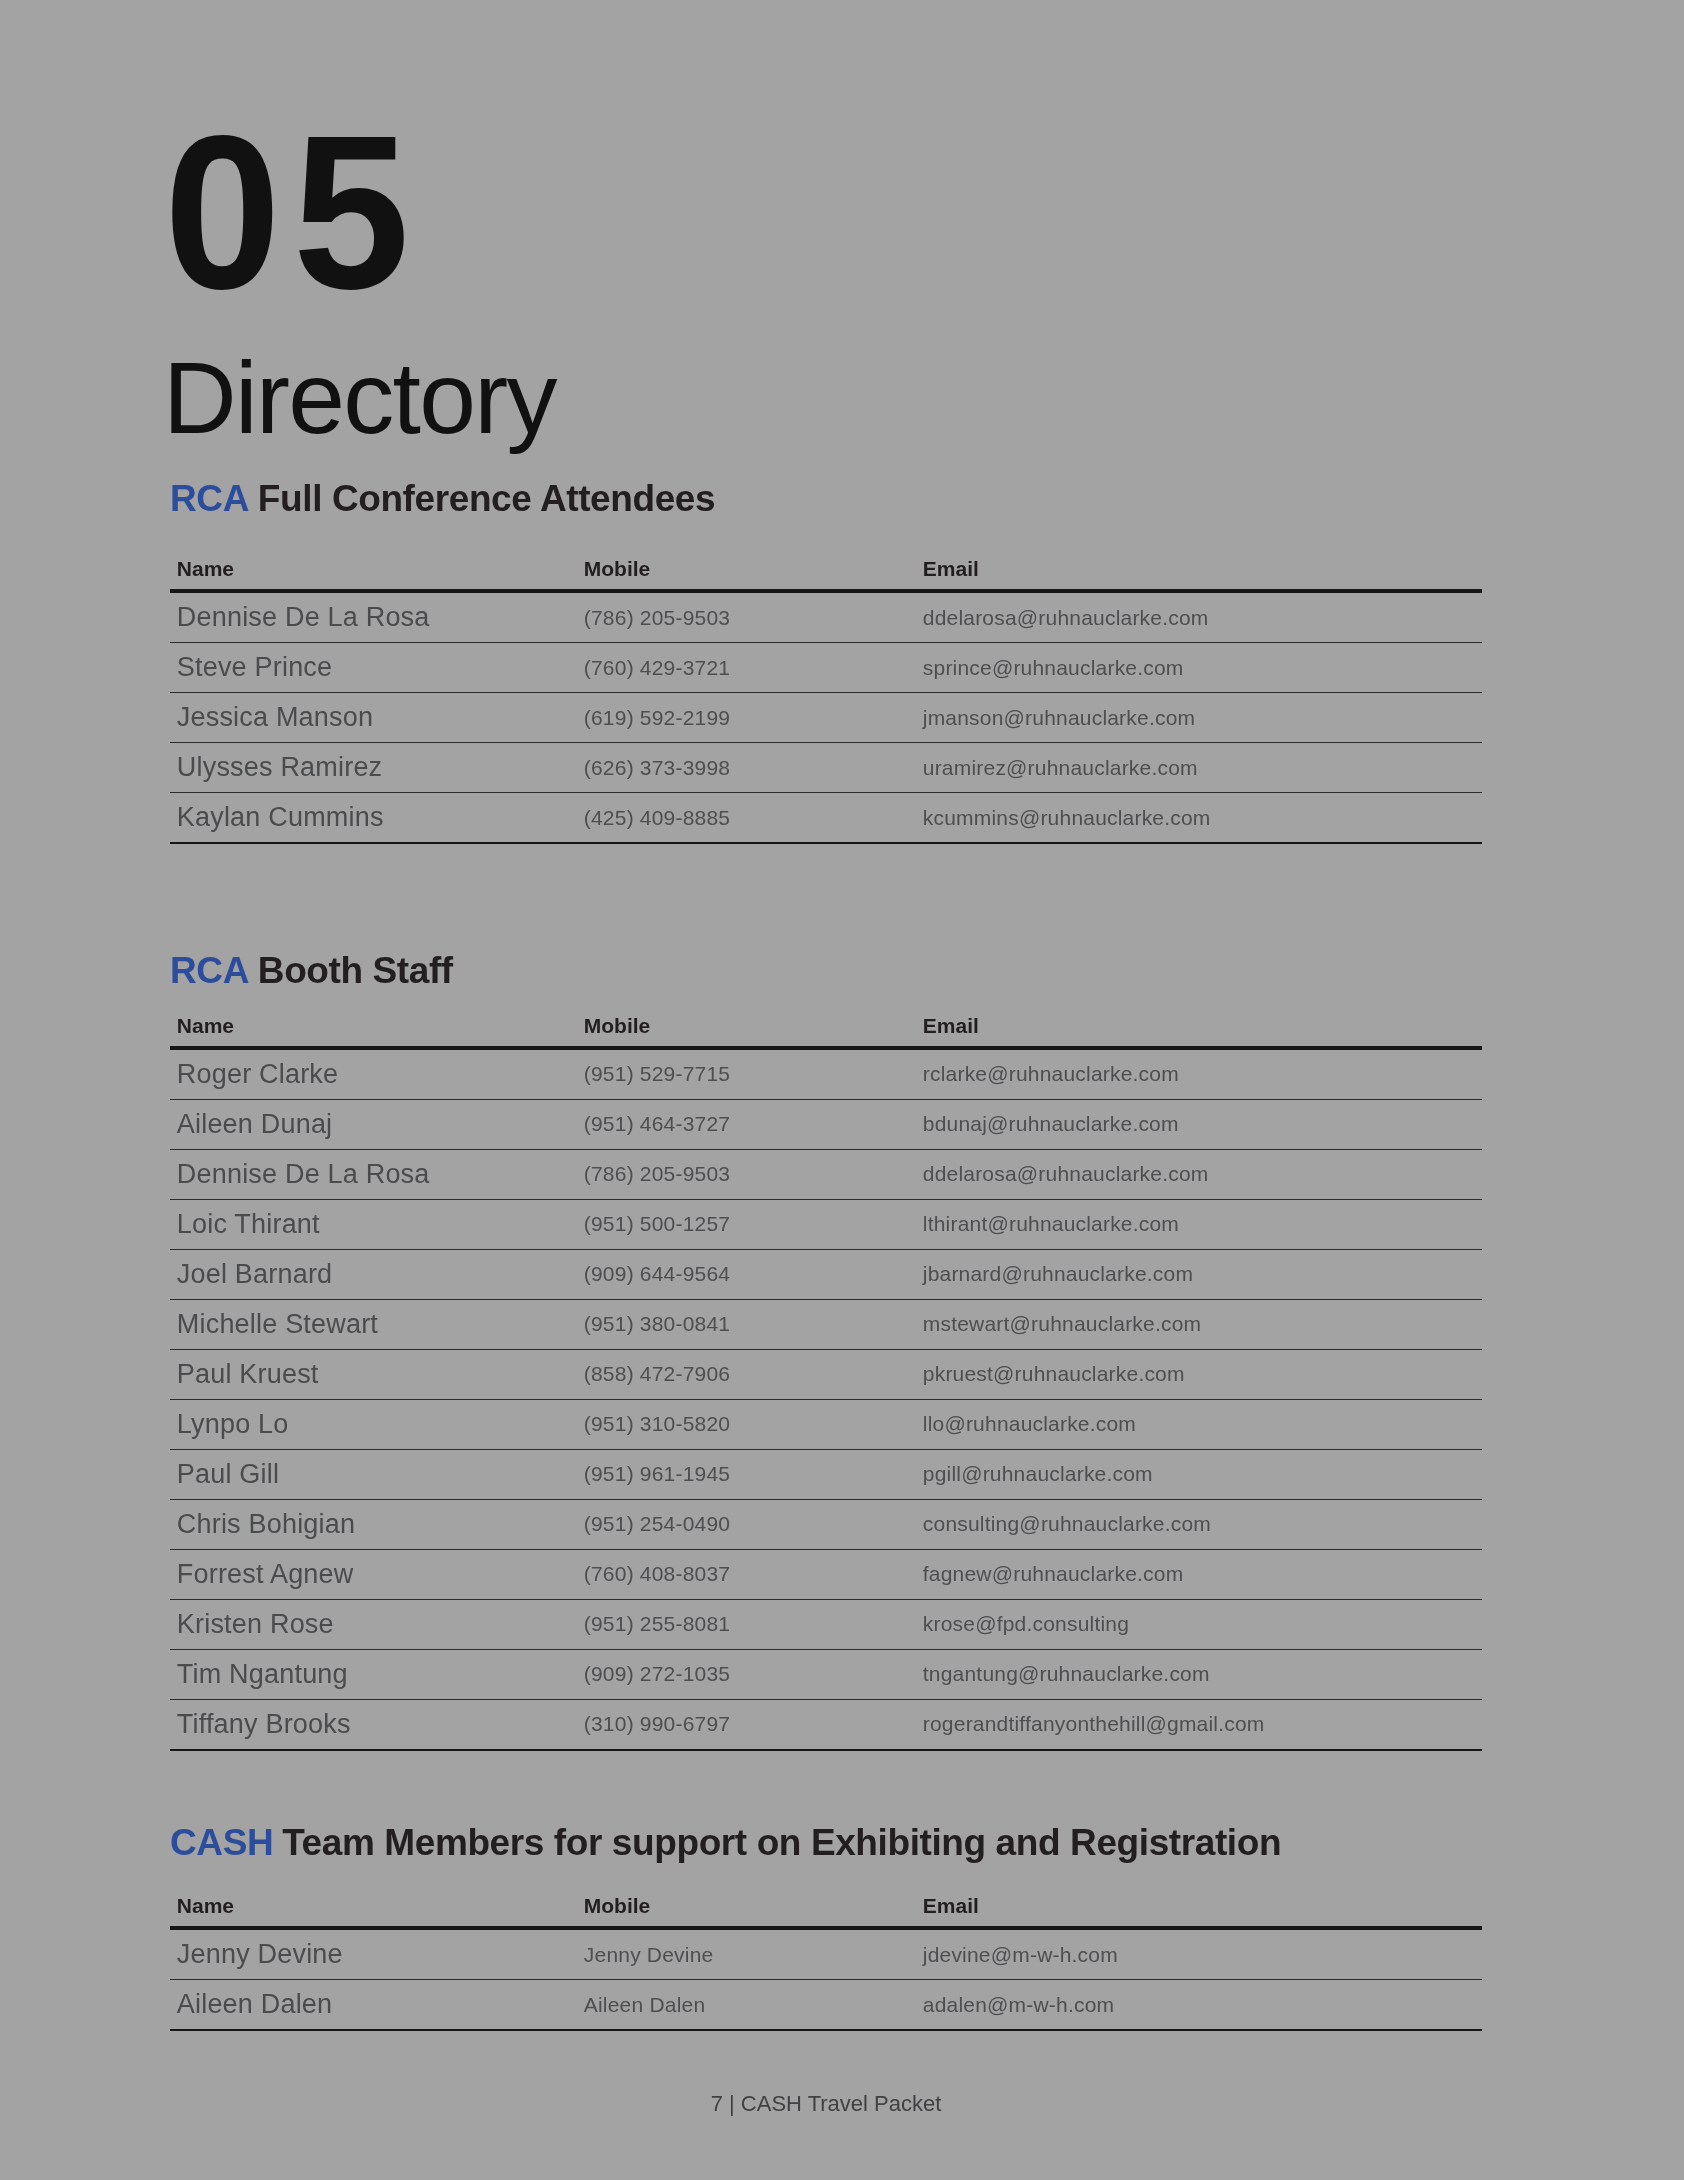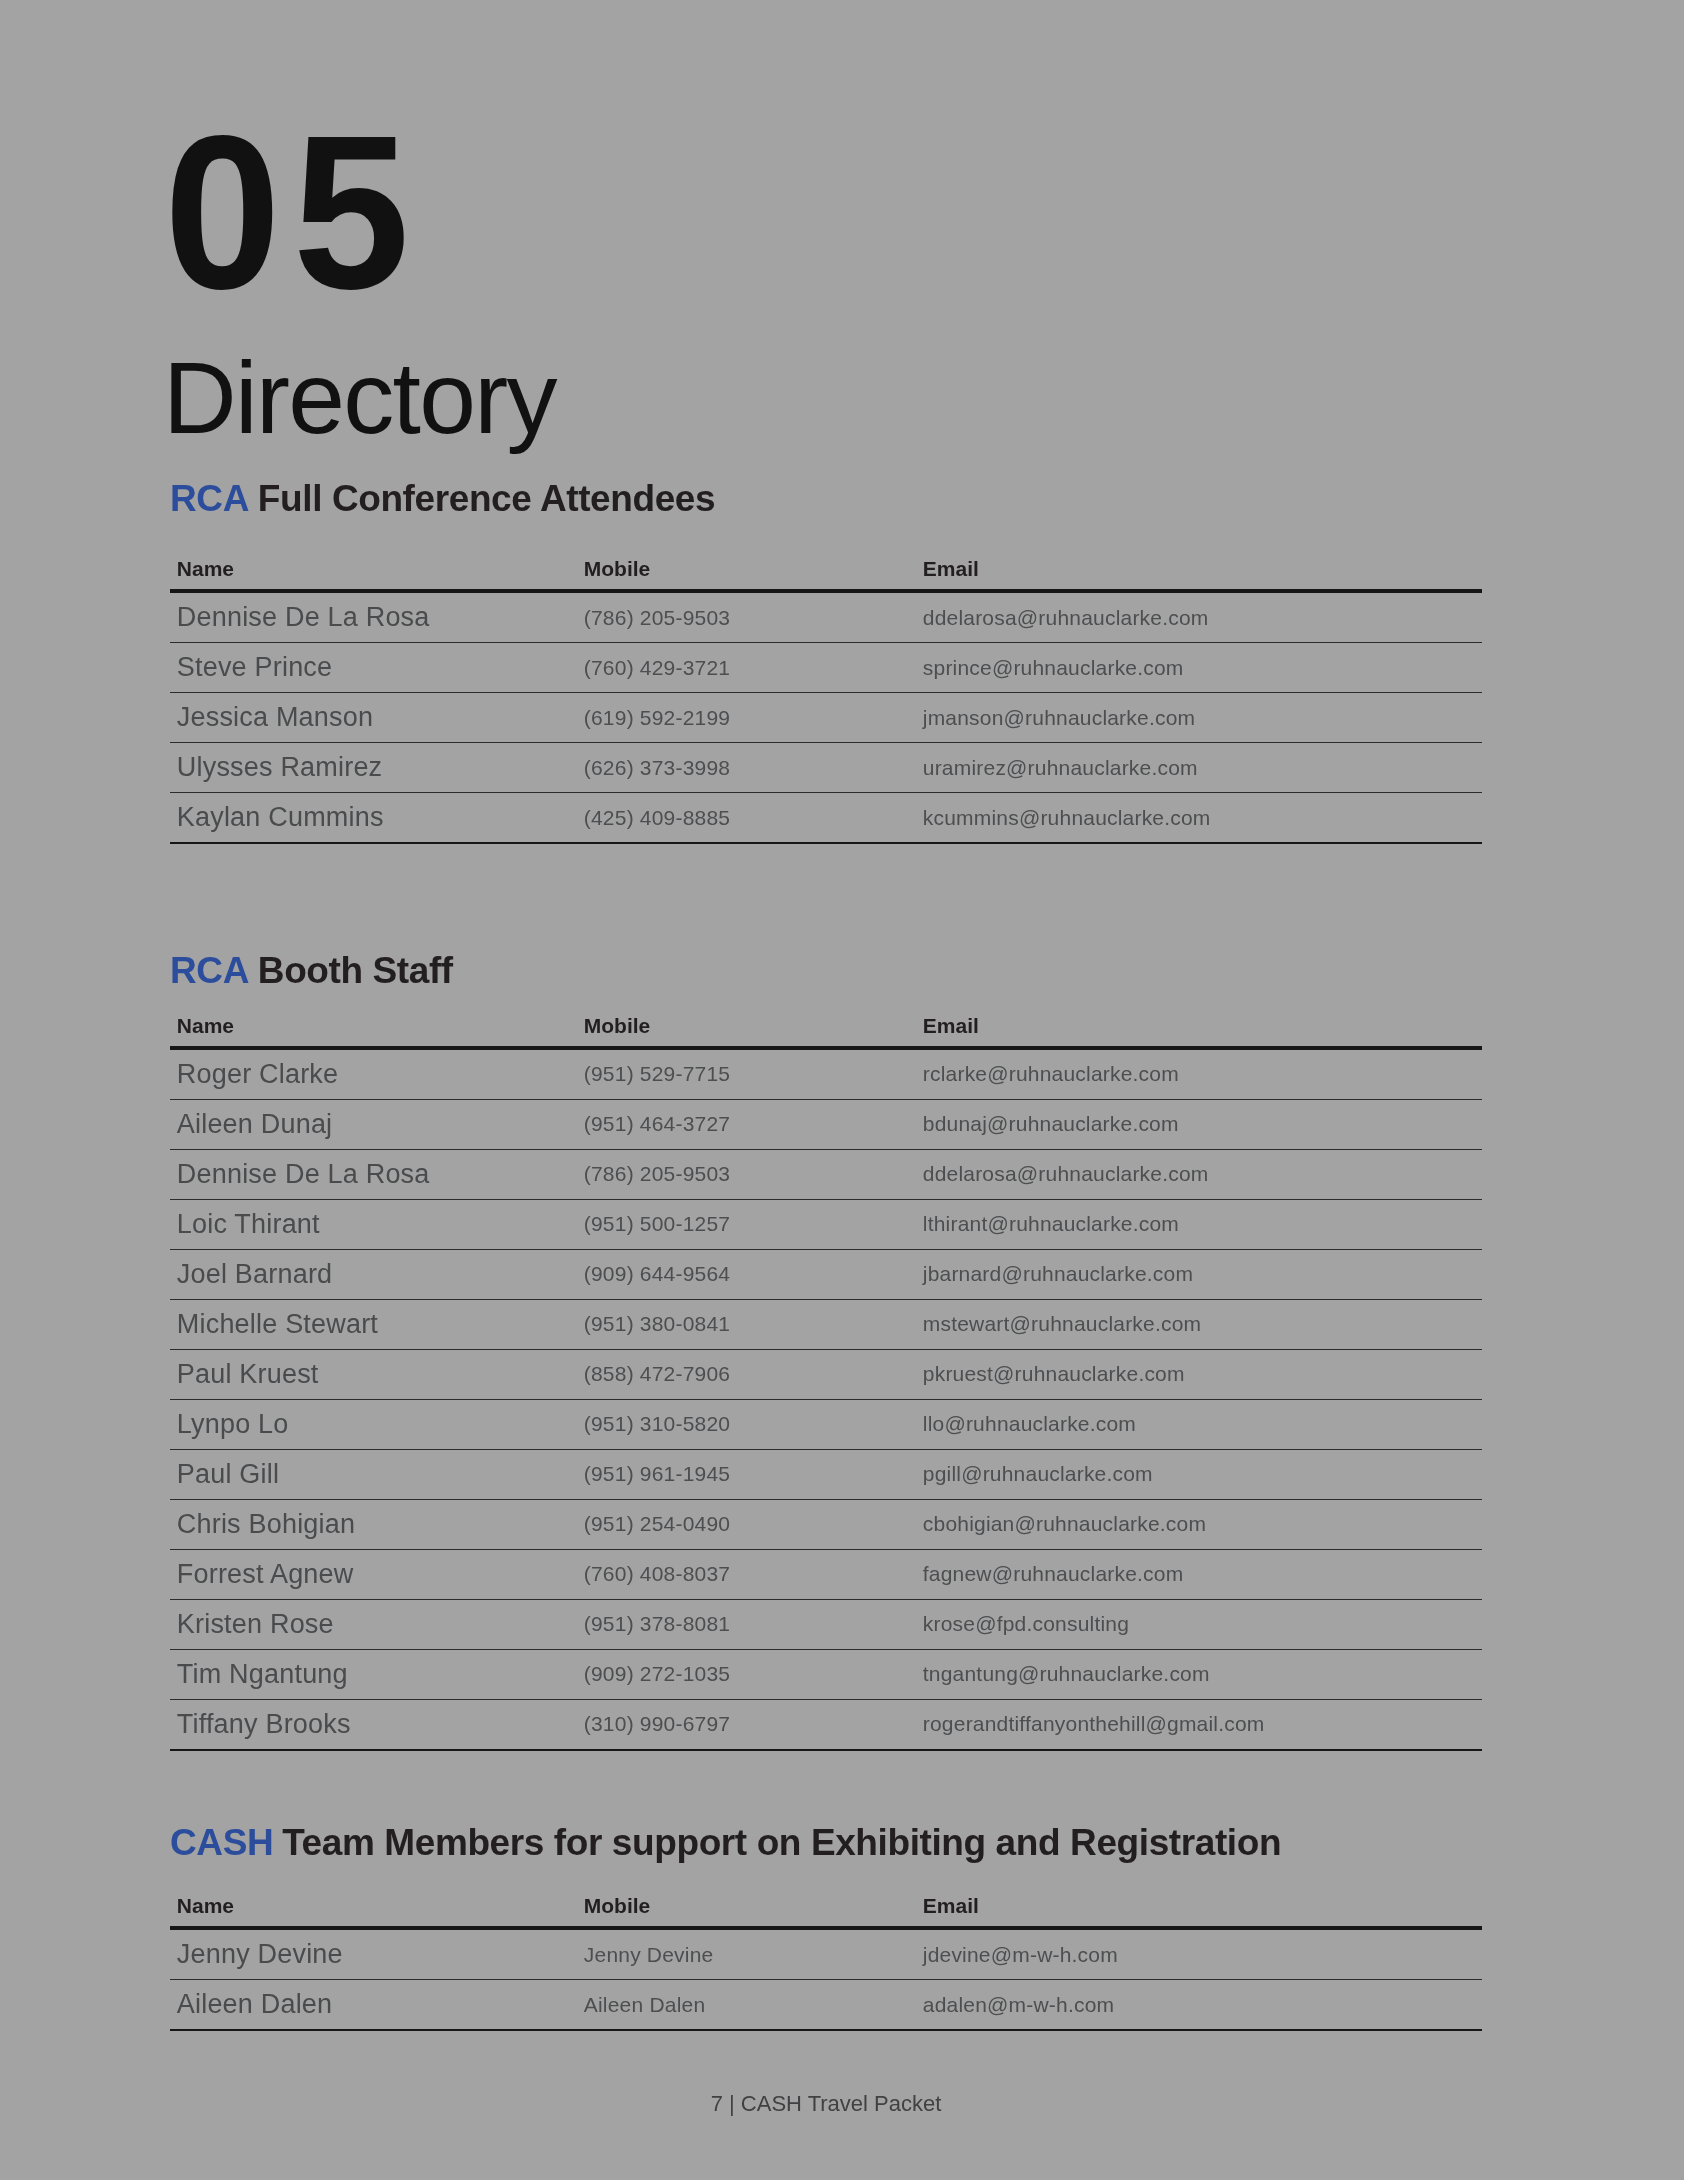--- a/index.html
+++ b/index.html
@@ -218,32 +218,32 @@
 
           <div class="t-row">
             <div class="cell cell-name">Paul Gill</div>
             <div class="cell cell-mobile">(951) 961-1945</div>
             <div class="cell cell-email">pgill@ruhnauclarke.com</div>
           </div>
 
           <div class="t-row">
             <div class="cell cell-name">Chris Bohigian</div>
             <div class="cell cell-mobile">(951) 254-0490</div>
-            <div class="cell cell-email">cbohigian@ruhnauclarke.com</div>
+            <div class="cell cell-email">consulting@ruhnauclarke.com</div>
           </div>
 
           <div class="t-row">
             <div class="cell cell-name">Forrest Agnew</div>
             <div class="cell cell-mobile">(760) 408-8037</div>
             <div class="cell cell-email">fagnew@ruhnauclarke.com</div>
           </div>
 
           <div class="t-row">
             <div class="cell cell-name">Kristen Rose</div>
-            <div class="cell cell-mobile">(951) 378-8081</div>
+            <div class="cell cell-mobile">(951) 255-8081</div>
             <div class="cell cell-email">krose@fpd.consulting</div>
           </div>
 
           <div class="t-row">
             <div class="cell cell-name">Tim Ngantung</div>
             <div class="cell cell-mobile">(909) 272-1035</div>
             <div class="cell cell-email">tngantung@ruhnauclarke.com</div>
           </div>
 
           <div class="t-row">

